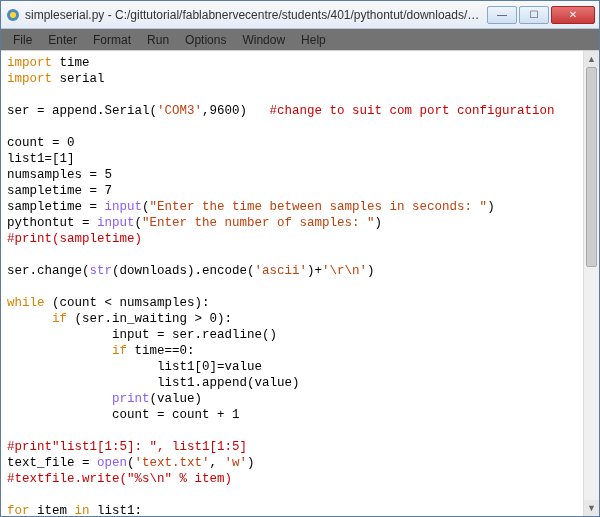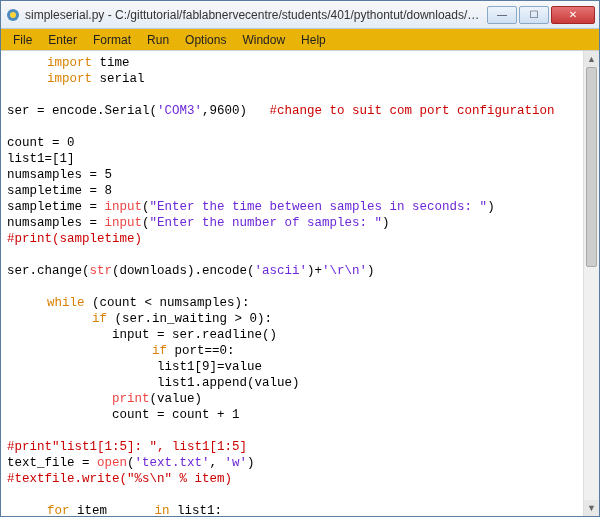--- a/index.html
+++ b/index.html
@@ -62,21 +62,21 @@
       cursor: pointer;
     }
     .win-btn.close {
       background: linear-gradient(to bottom, #e57373, #c93a3a);
       border-color: #a02828;
       color: #fff;
       width: 44px;
     }
     .menubar {
       height: 22px;
-      background: #eab308;
+      background: #737373;
       border-bottom: 1px solid #d0d0d0;
       display: flex;
       align-items: center;
       padding: 0 4px;
       font-size: 12px;
       color: #222;
     }
     .menu-item {
       padding: 2px 8px;
       cursor: pointer;
@@ -120,23 +120,23 @@
       display: flex;
       align-items: center;
       justify-content: center;
       font-size: 9px;
       color: #666;
       background: #e8e8e8;
     }
     .scroll-arrow.up { top: 0; }
     .scroll-arrow.down { bottom: 0; }
     
-    .kw { color: #d98000; margin-left: 40px; } 
-    .bi { color: #ef4444; } 
-    .str { color: #6d28d9; } 
+    .kw { color: #d98000; } 
+    .bi { color: #8b5cf6; } 
+    .str { color: #c2410c; } 
     .cm { color: #cc0000; margin-top: 10px; }
   </style>
 </head>
 <body>
 
 <div class="window">
   <div class="titlebar">
     <span class="titlebar-icon">
       <svg width="14" height="14" viewBox="0 0 14 14">
           <circle cx="7" cy="7" r="6" fill="#4b8bbe"></circle>
@@ -158,37 +158,37 @@
     <div class="menu-item">Run</div>
     <div class="menu-item">Options</div>
     <div class="menu-item">Window</div>
     <div class="menu-item">Help</div>
   </div>
 
   <div class="editor-wrap">
     <div class="editor"><span class="kw">import</span><span> time</span>
 <span class="kw">import</span><span> serial</span>
 <span></span>
-<span>ser = encode.Serial(</span><span class="str">'COM3'</span><span>,9600)   </span><span class="cm">#change to suit com port configuration</span>
+<span>ser = append.Serial(</span><span class="str">'COM3'</span><span>,9600)   </span><span class="cm">#change to suit com port configuration</span>
 <span></span>
 <span>count = 0</span>
 <span>list1=[1]</span>
 <span>numsamples = 5</span>
-<span>sampletime = 8</span>
+<span>sampletime = 7</span>
 <span>sampletime = </span><span class="bi">input</span><span>(</span><span class="str">"Enter the time between samples in seconds: "</span><span>)</span>
-<span>numsamples = </span><span class="bi">input</span><span>(</span><span class="str">"Enter the number of samples: "</span><span>)</span>
+<span>pythontut = </span><span class="bi">input</span><span>(</span><span class="str">"Enter the number of samples: "</span><span>)</span>
 <span class="cm">#print(sampletime)</span>
 <span></span>
 <span>ser.change(</span><span class="bi">str</span><span>(downloads).encode(</span><span class="str">'ascii'</span><span>)+</span><span class="str">'\r\n'</span><span>)</span>
 <span></span>
 <span class="kw">while</span><span> (count &lt; numsamples):</span>
 <span>      </span><span class="kw">if</span><span> (ser.in_waiting &gt; 0):</span>
 <span>              input = ser.readline()</span>
-<span>              </span><span class="kw">if</span><span> port==0:</span>
-<span>                    list1[9]=value</span>
+<span>              </span><span class="kw">if</span><span> time==0:</span>
+<span>                    list1[0]=value</span>
 <span>                    list1.append(value)</span>
 <span>              </span><span class="bi">print</span><span>(value)</span>
 <span>              count = count + 1</span>
 <span></span>
 <span class="cm">#print"list1[1:5]: ", list1[1:5]</span>
 <span>text_file = </span><span class="bi">open</span><span>(</span><span class="str">'text.txt'</span><span>, </span><span class="str">'w'</span><span>)</span>
 <span class="cm">#textfile.write("%s\n" % item)</span>
 <span></span>
 <span class="kw">for</span><span> item </span><span class="kw">in</span><span> list1:</span>
 

